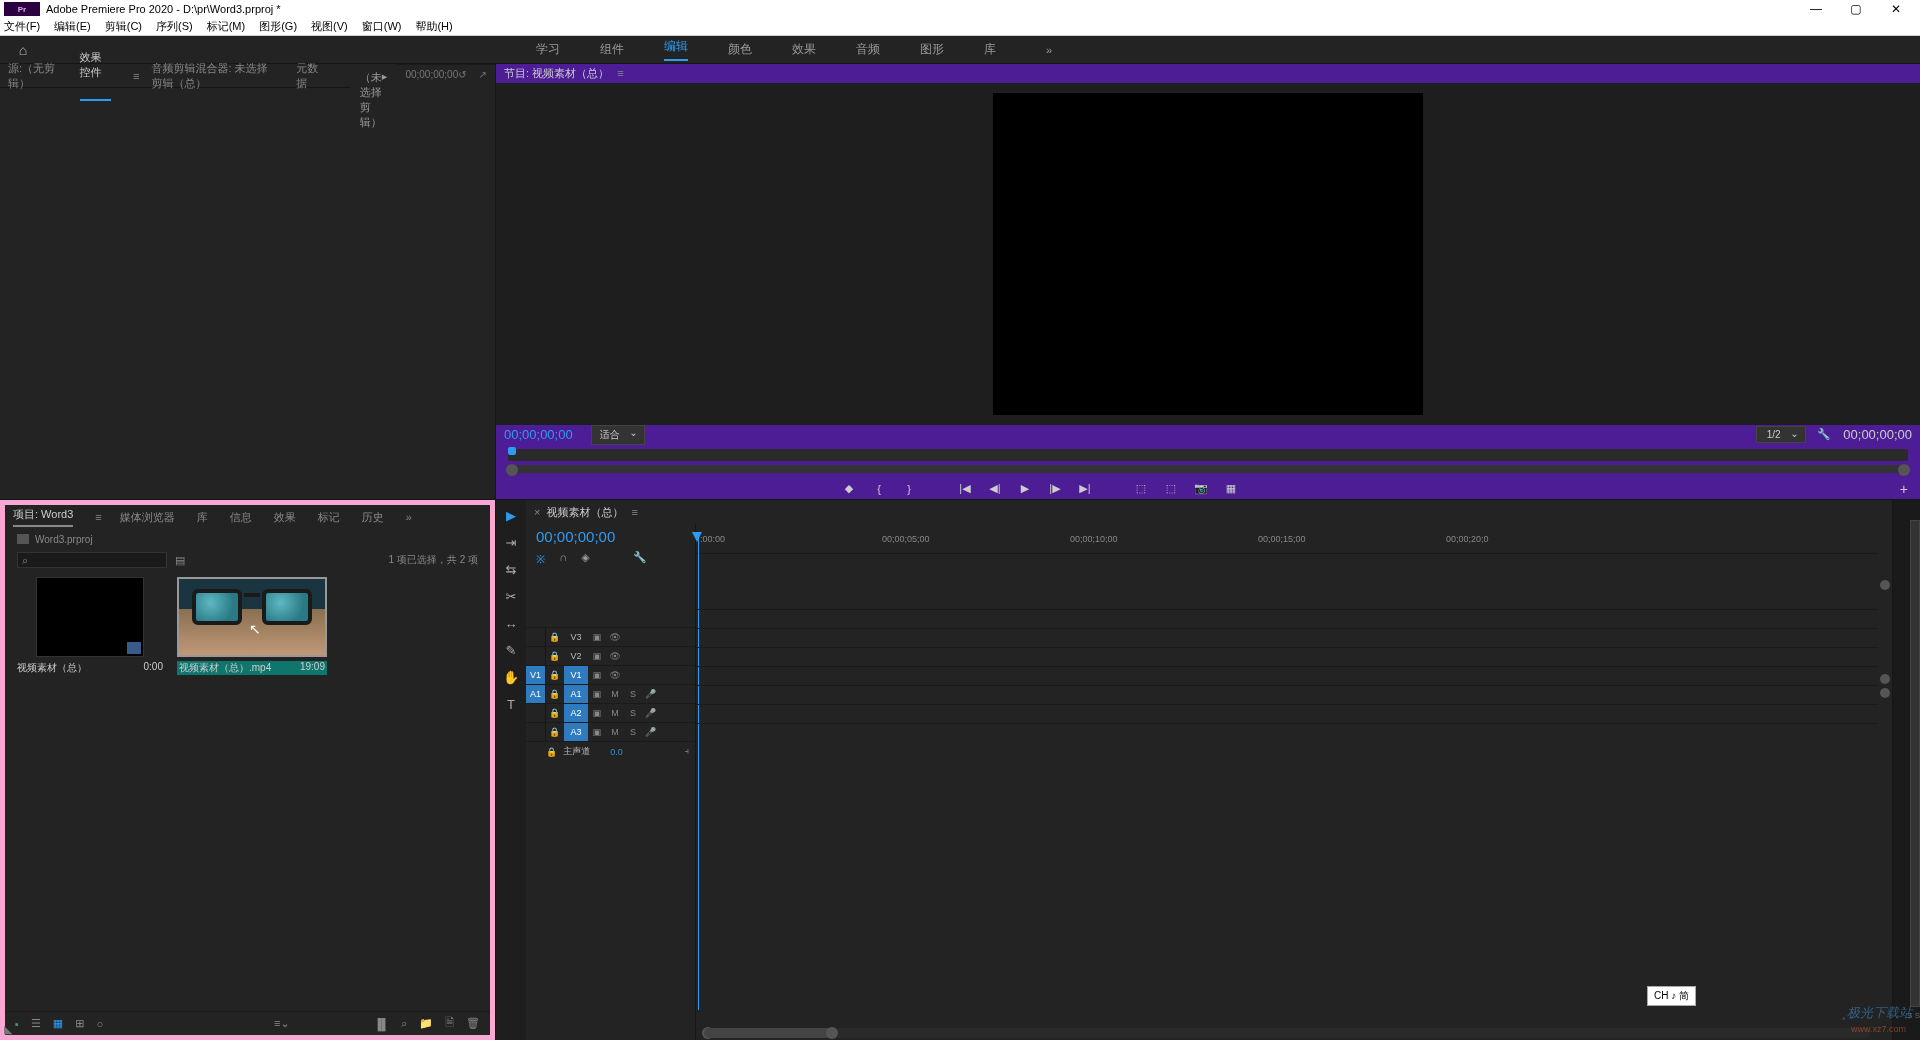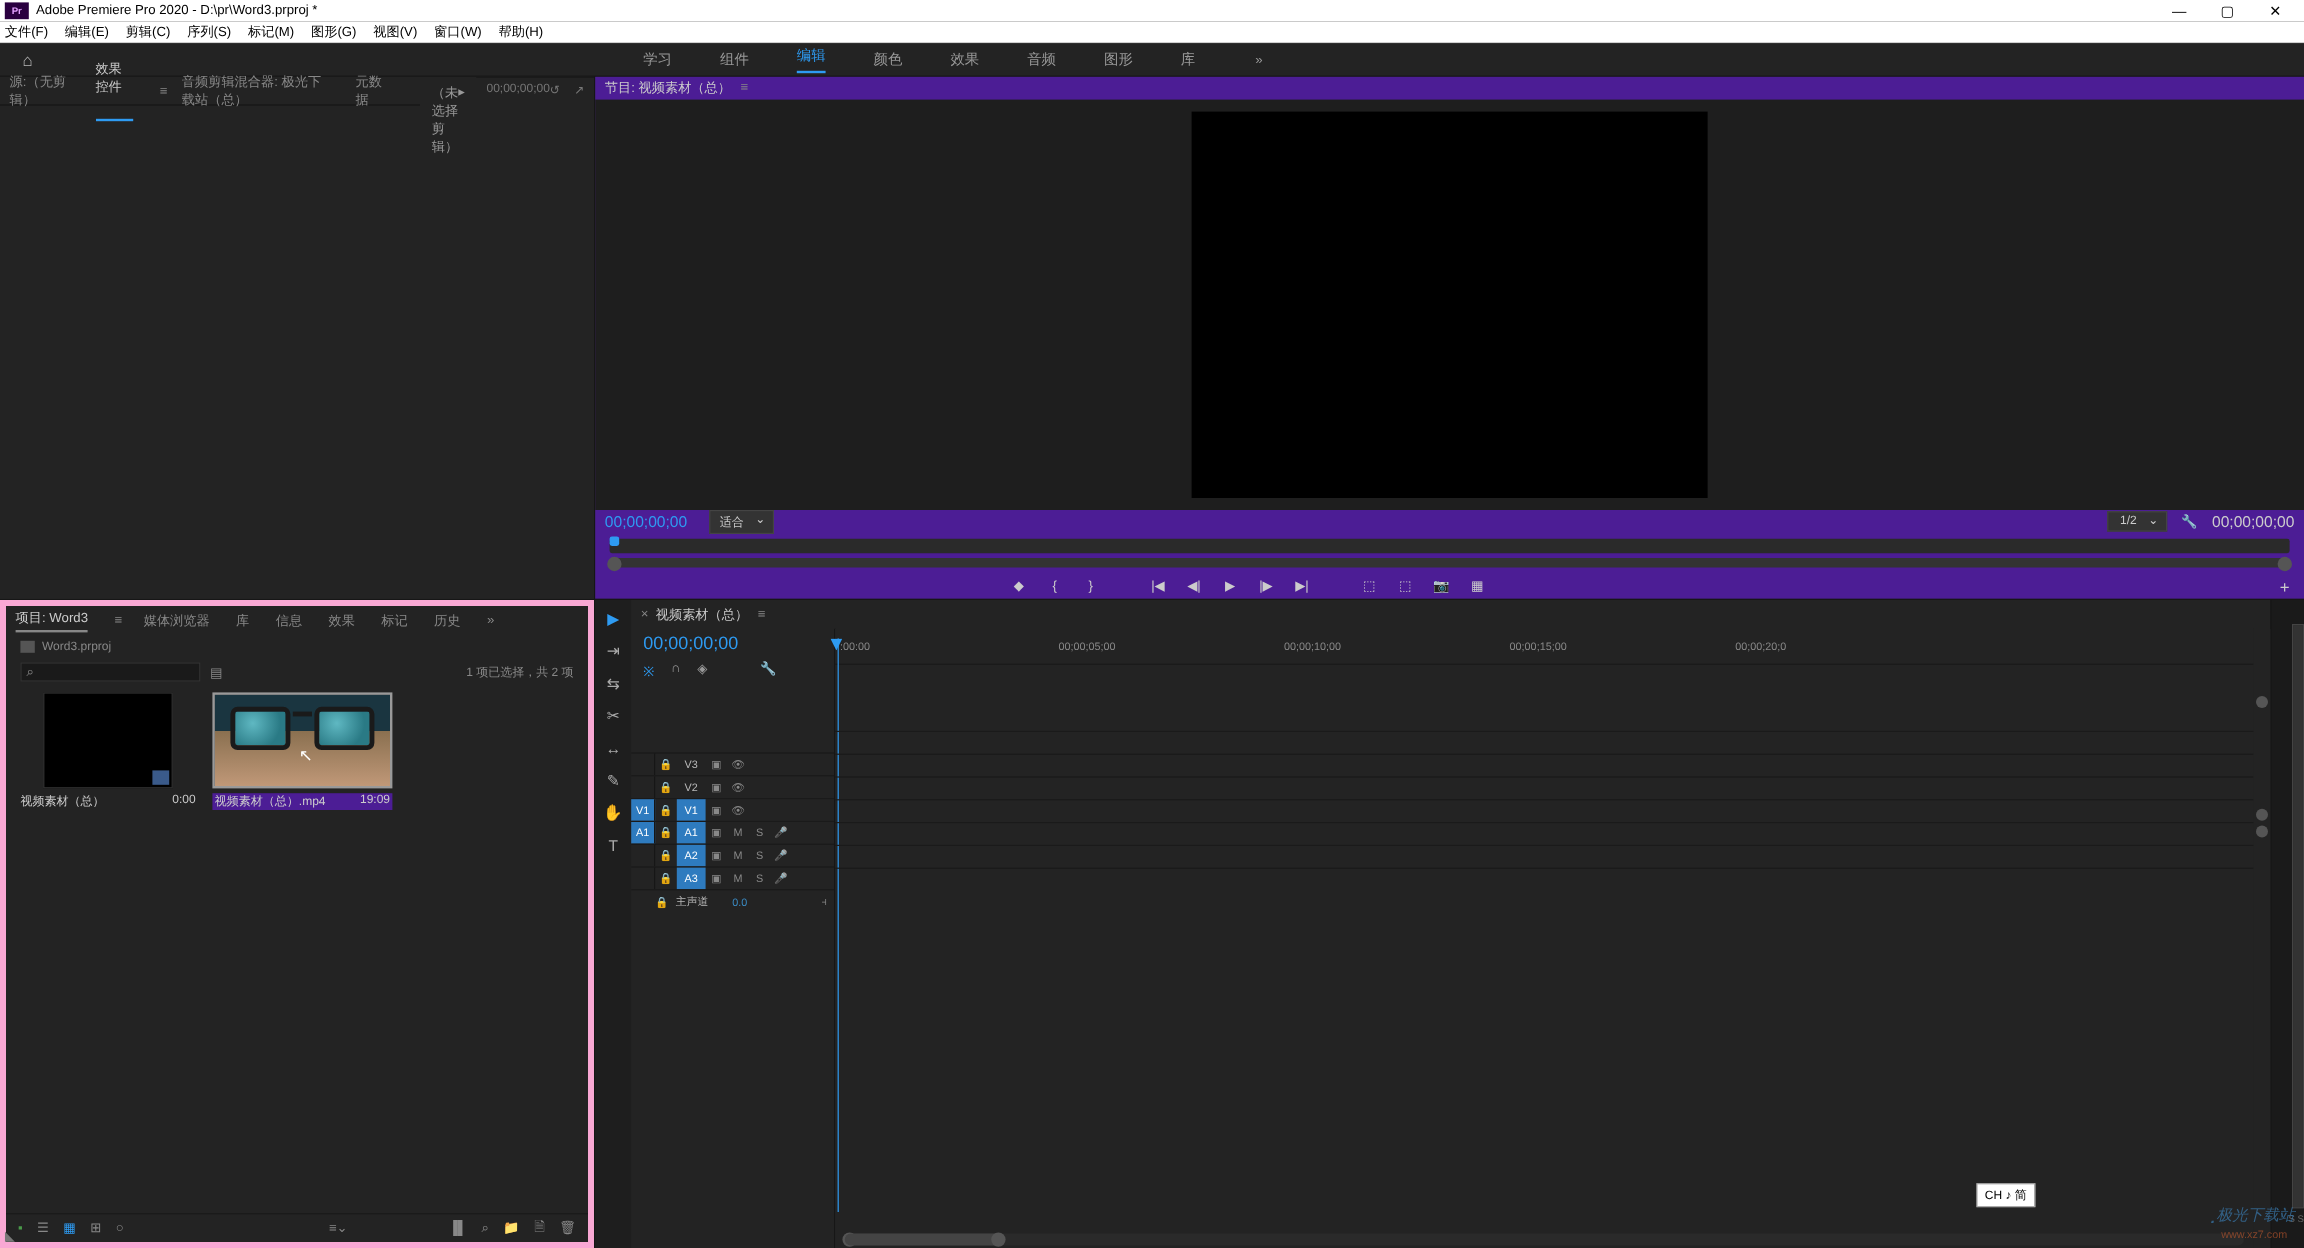--- a/index.html
+++ b/index.html
@@ -1,20 +1,20 @@
 <!DOCTYPE html>
 <html><head>
 <meta charset="utf-8">
 <style>
 * { margin: 0; padding: 0; box-sizing: border-box; font-family: "Microsoft YaHei", Arial, sans-serif; user-select: none; }
 body { background: #232323; color: #b8b8b8; font-size: 11px; overflow: hidden; width: 1920px; height: 1040px; }
 
 
 .title-bar { background: #fff; color: #000; height: 18px; display: flex; align-items: center; padding: 0 4px; font-size: 11px; }
-.title-bar .pr-icon { width: 20px; height: 14px; background: #2a0040; color: #e4a0ff; display: inline-flex; align-items: center; justify-content: center; font-size: 8px; font-weight: bold; margin-right: 6px; }
+.title-bar .pr-icon { width: 36px; height: 14px; background: #2a0040; color: #e4a0ff; display: inline-flex; align-items: center; justify-content: center; font-size: 8px; font-weight: bold; margin-right: 6px; }
 .title-bar .spacer { flex: 1; }
 .title-bar .win-btn { width: 40px; text-align: center; font-size: 12px; }
 
 
 .menu-bar { background: #fff; color: #000; height: 18px; display: flex; align-items: center; padding-left: 4px; font-size: 11px; border-bottom: 1px solid #d0d0d0; }
 .menu-bar span { margin-right: 14px; }
 
 
 .workspace-bar { background: #232323; height: 28px; display: flex; align-items: center; border-bottom: 1px solid #161616; }
 .home-icon { width: 30px; text-align: center; font-size: 14px; color: #b8b8b8; margin: 0 8px; }
@@ -74,21 +74,21 @@
 .search-box { flex: 0 0 150px; background: #1a1a1a; border: 1px solid #333; height: 16px; display: flex; align-items: center; padding: 0 4px; color: #666; }
 .search-box::before { content: "⌕"; color: #888; margin-right: 4px; font-size: 11px; }
 .folder-icon { color: #888; font-size: 11px; }
 .proj-status { margin-left: auto; color: #888; }
 .proj-bins { flex: 1; display: flex; padding: 6px 10px; gap: 12px; align-items: flex-start; }
 .bin-item { display: flex; flex-direction: column; width: 150px; }
 .bin-thumb { width: 108px; height: 80px; background: #000; margin: 0 auto; position: relative; border: 1px solid #333; }
 .bin-thumb.sel { border: 2px solid #999; width: 150px; }
 .badge { position: absolute; bottom: 2px; right: 2px; width: 14px; height: 12px; background: #3a5a8a; }
 .bin-label { display: flex; justify-content: space-between; margin-top: 4px; font-size: 10px; color: #ccc; padding: 0 2px; }
-.bin-item.selected .bin-label { background: #4c1d95; }
+.bin-item.selected .bin-label { background: #0f766e; }
 .bin-thumb.face { background: linear-gradient(180deg, #1a3540 0%, #1a3540 40%, #8a7050 40%, #c09878 100%); display: flex; align-items: center; justify-content: center; }
 .glasses { width: 120px; height: 40px; position: relative; top: -8px; }
 .lens { position: absolute; width: 50px; height: 36px; border: 4px solid #1a1a1a; border-radius: 6px; background: radial-gradient(circle at 35% 35%, #5fb8c2 0%, #2a7a85 70%); top: 0; }
 .lens.l { left: 0; }
 .lens.r { right: 0; }
 .bridge { position: absolute; left: 52px; top: 4px; width: 16px; height: 6px; border-top: 4px solid #1a1a1a; }
 .cursor { position: absolute; left: 70px; top: 42px; color: #fff; font-size: 14px; z-index: 5; }
 .proj-footer { height: 24px; display: flex; align-items: center; padding: 0 10px; gap: 12px; color: #888; font-size: 11px; border-top: 1px solid #1a1a1a; }
 .proj-footer .f-icon { cursor: pointer; }
 .proj-footer .f-icon.active { color: #2e9bf2; }
@@ -191,21 +191,21 @@
   <span class="ws-more">»</span>
 </div>
 
 <div class="main">
 
   <div class="panel">
     <div class="panel-tabs">
       <span class="panel-tab">源:（无剪辑）</span>
       <span class="panel-tab active">效果控件</span>
       <span class="panel-menu">≡</span>
-      <span class="panel-tab" style="margin-left:12px">音频剪辑混合器: 极光下载站（总）</span>
+      <span class="panel-tab" style="margin-left:12px">音频剪辑混合器: 未选择剪辑（总）</span>
       <span class="panel-tab">元数据</span>
     </div>
     <div class="ec-body">
       <span>（未选择剪辑）</span>
       <span>▸</span>
     </div>
     <div class="ec-footer">
       <span>00;00;00;00</span>
       <span style="display:flex;gap:12px">
         <span>↺</span>

